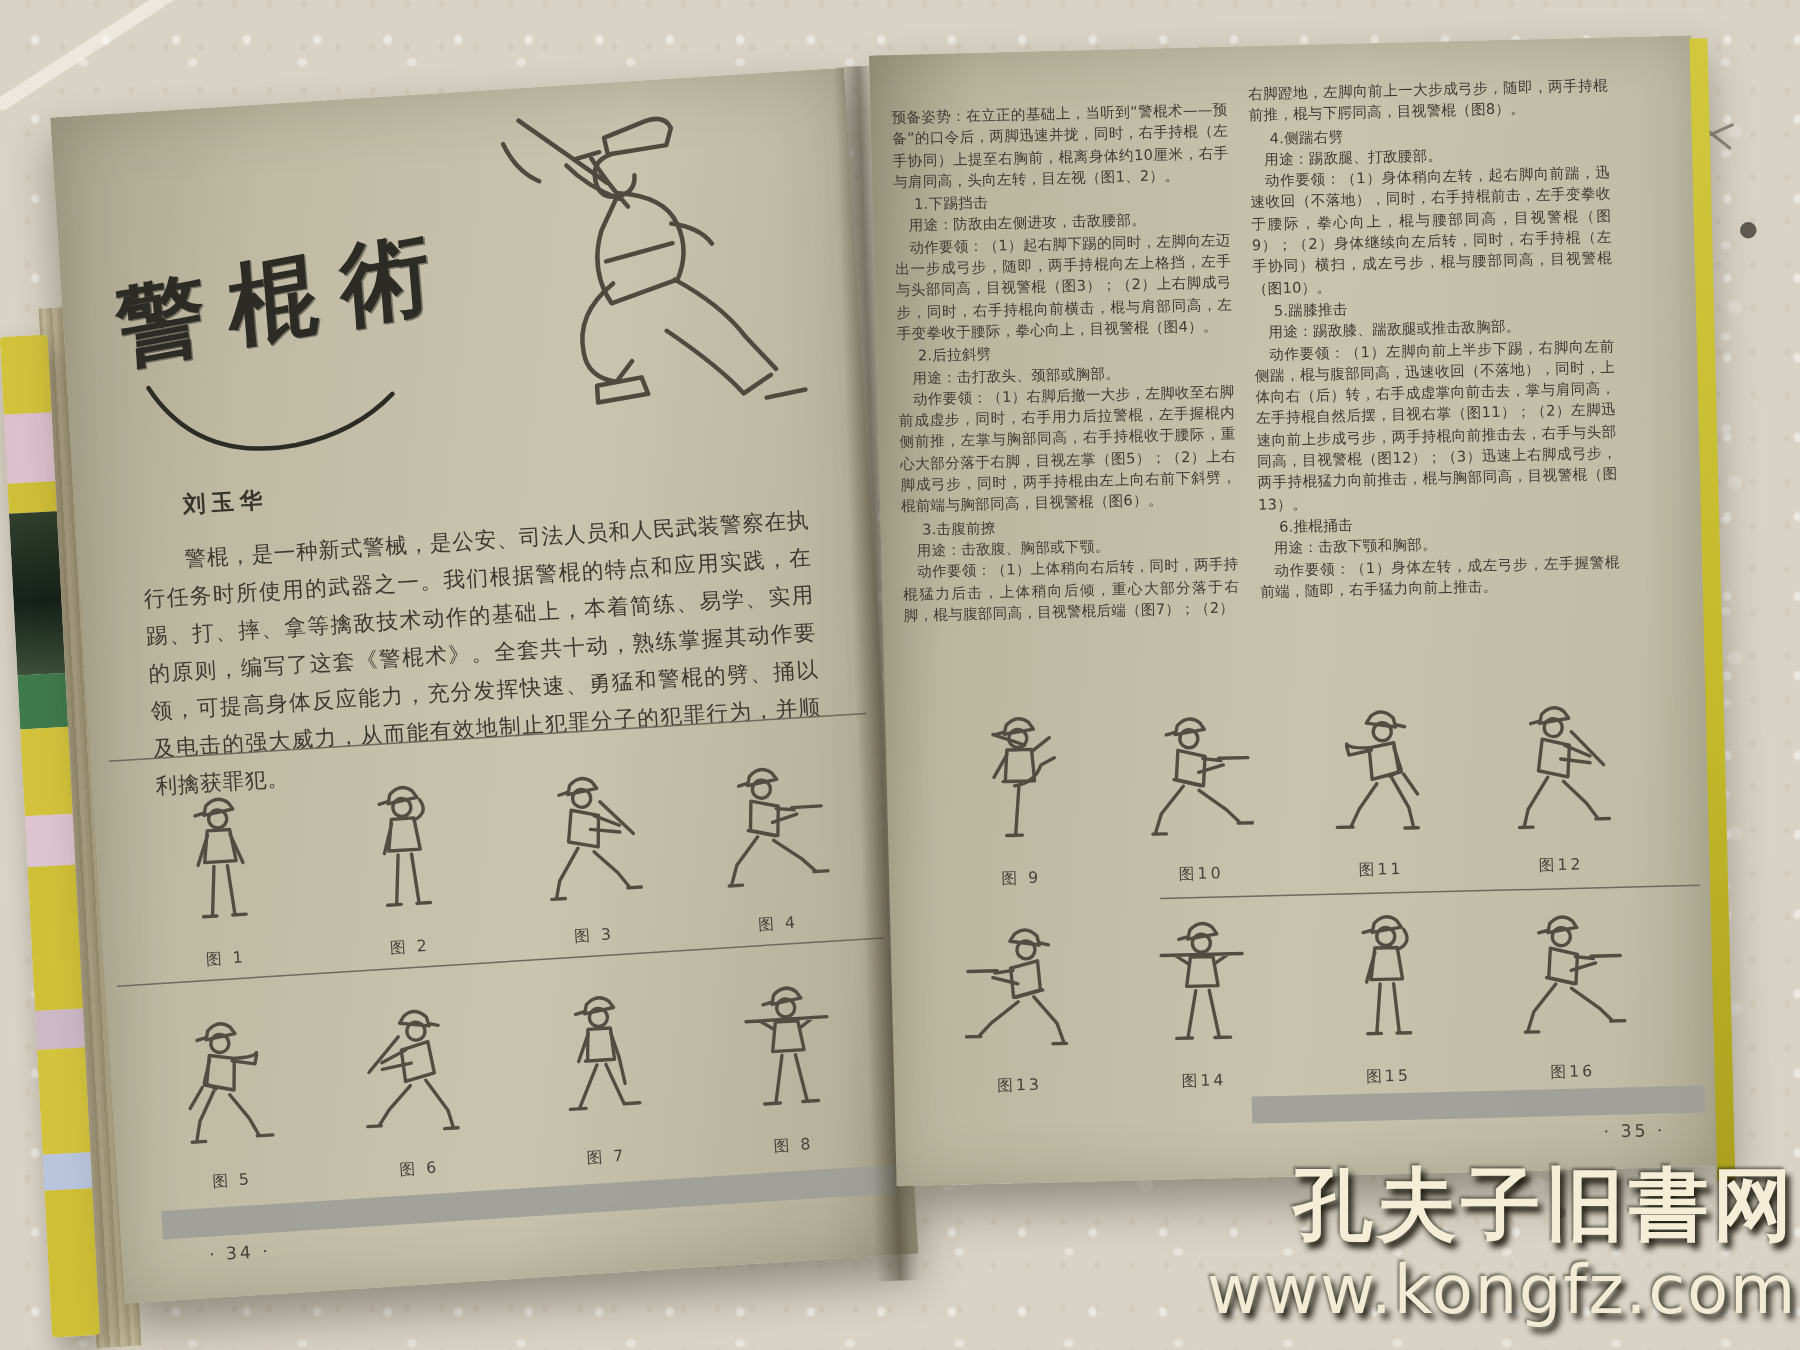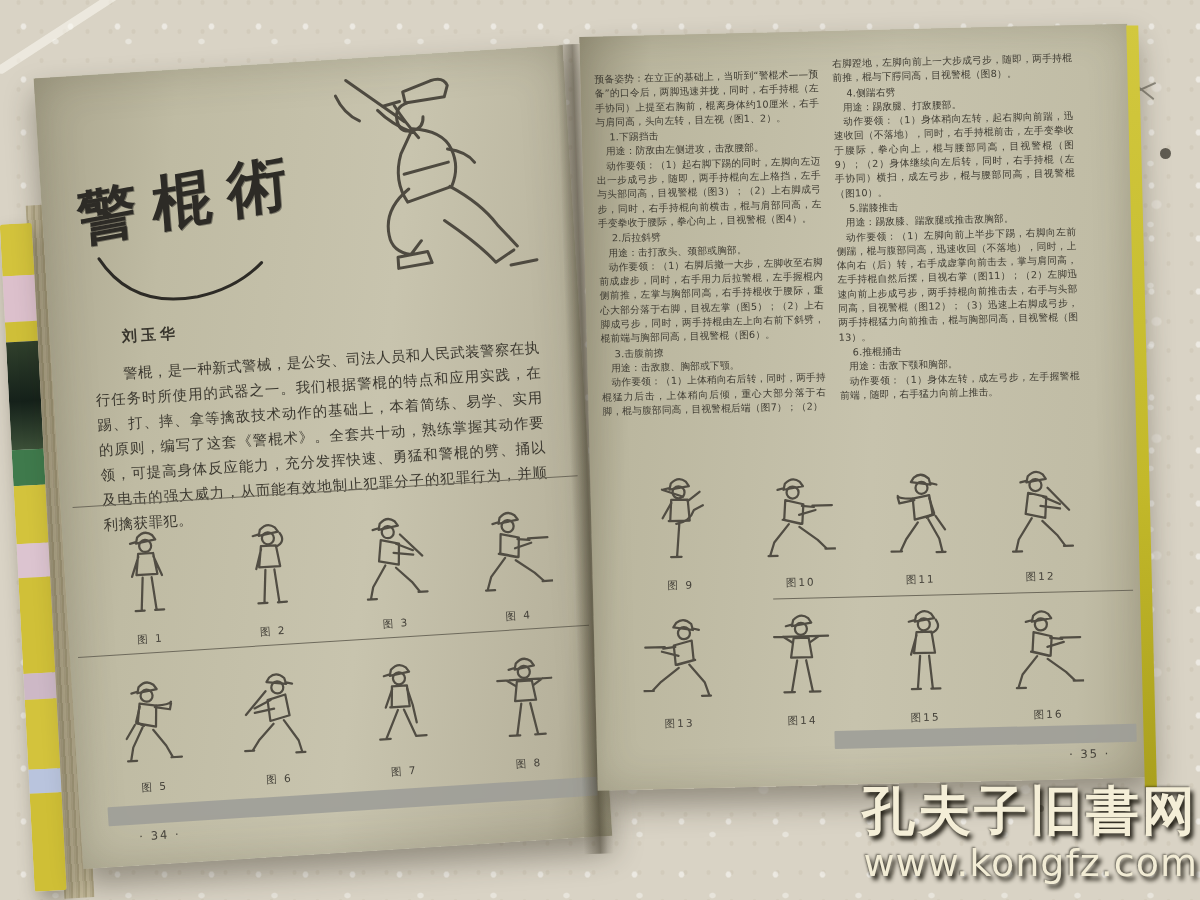--- a/index.html
+++ b/index.html
@@ -88,21 +88,21 @@
   .rp-row2 { left:22px; top:574px; width:492px; height:122px; }
   .rp-rule { left:180px; top:566px; width:360px; }
   .rp-bar { left:238px; top:700px; width:302px; height:18px; }
   .rp-num { left:472px; top:722px; }
 
   
   .watermark { position:absolute; right:2px; bottom:14px; text-align:right; z-index:50; }
   .wm1 { display:block; font-family:Liberation Mono, monospace; font-weight:bold; font-size:53px;
     color:#f4eed7; letter-spacing:3px; line-height:1.0;
     text-shadow:3px 4px 4px rgba(24,21,12,.95), -1px -1px 2px rgba(24,21,12,.55);margin-top:24px; }
-  .wm2 { display:block; font-size:38px; color:#f2ecd5; letter-spacing:1px; line-height:1.15;
+  .wm2 { display:block; font-size:45px; color:#f2ecd5; letter-spacing:1px; line-height:1.15;
     text-shadow:3px 4px 4px rgba(24,21,12,.95), -1px -1px 2px rgba(24,21,12,.55); }
   .svgdefs { position:absolute; width:0; height:0; overflow:hidden; }
 </style>
 </head>
 <body>
 
 <svg class="svgdefs" xmlns="http://www.w3.org/2000/svg">
   <defs>
     <symbol id="p-stand" viewBox="0 0 48 68">
       <path d="M19,7 q5,-5 10,-1 l2,3 l-13,2 z M18,10 l-4,1"></path>

